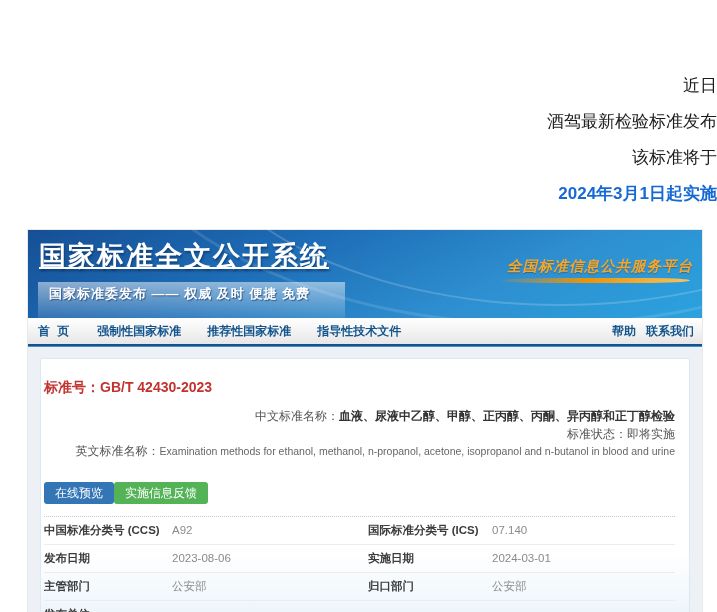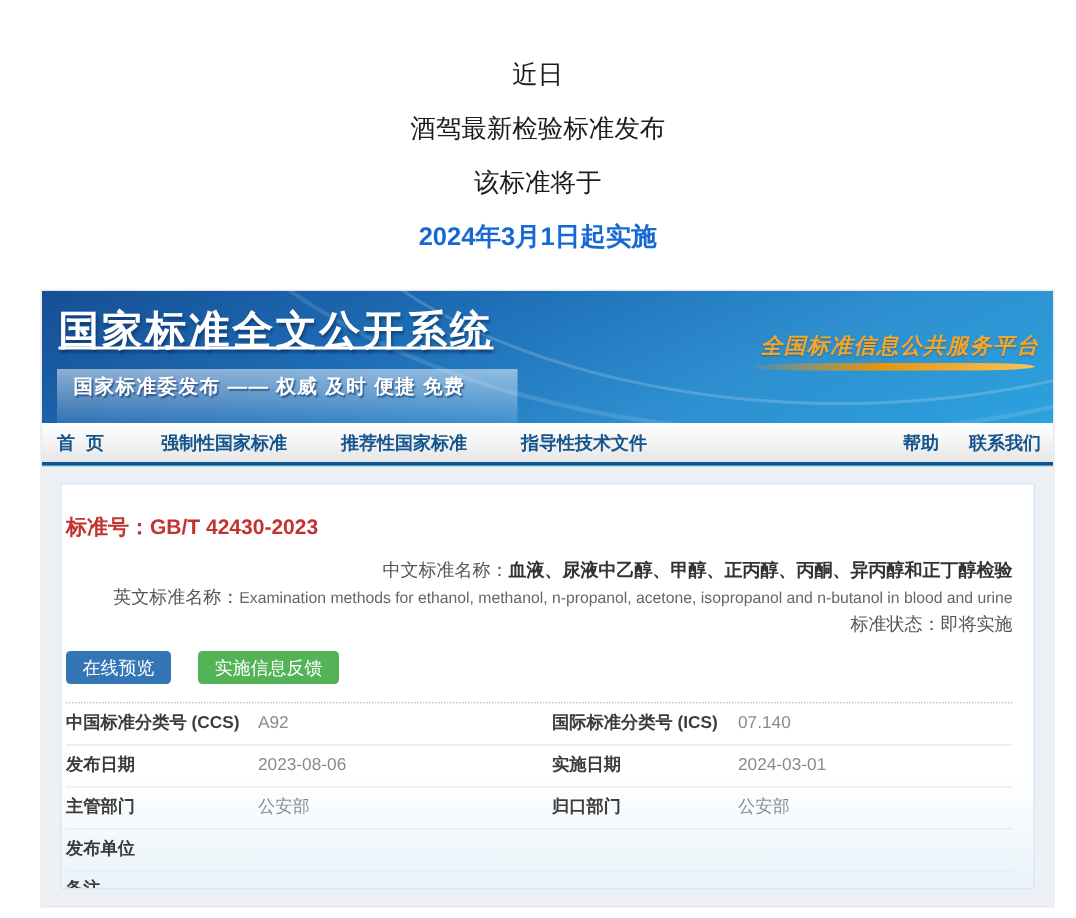--- a/index.html
+++ b/index.html
@@ -2,21 +2,21 @@
 <html><head>
 <meta charset="utf-8">
 <style>
   html,body{margin:0;padding:0;}
   body{
     width:717px;height:612px;overflow:hidden;background:#ffffff;
     font-family:"Liberation Sans","DejaVu Sans",sans-serif;
     -webkit-font-smoothing:antialiased;
   }
   
-  .intro{padding-top:38px;text-align:center;}
+  .intro{padding-top:38px;text-align:right;margin-top:36px;}
   .intro-line{font-size:17px;color:#1c1c1c;line-height:23px;margin-bottom:13px;}
   .intro-highlight{font-size:17px;font-weight:bold;color:#1668d4;line-height:23px;}
 
   
   .shot{width:674px;margin:25px 0 0 28px;box-shadow:0 0 0 1px #e9e9e9;}
 
   
   .hdr{
     position:relative;height:88px;overflow:hidden;
     background:linear-gradient(155deg,#164f95 0%,#1d6cb5 34%,#2e8fd0 68%,#2ba2de 100%);
@@ -48,21 +48,20 @@
     background:linear-gradient(90deg,rgba(233,148,12,0.15),#e8940c 45%,#f6c35a);
     border-radius:60% 40% 50% 50% / 100% 100% 100% 100%;
     transform:skewX(-24deg);
   }
 
   
   .nav{
     height:26px;background:linear-gradient(to bottom,#ffffff 0%,#f2f2f2 55%,#e6e6e6 100%);
     display:flex;align-items:center;font-size:12px;font-weight:bold;color:#15558c;
     border-bottom:2px solid #10548f;
-    gap:10px;
   }
   .nav-rule{height:1px;background:#4d8fc0;}
   .nav-item{margin-left:26px;cursor:pointer;white-space:nowrap;}
   .nav-item:first-child{margin-left:10px;letter-spacing:2px;}
   .nav-spacer{flex:1;}
   .nav-item-right{margin-right:10px;cursor:pointer;white-space:nowrap;}
   .nav-item-right:last-child{margin-right:8px;}
 
   
   .shot-body{height:293px;box-sizing:border-box;background:#edf1f5;padding:11px 12px;}
@@ -70,21 +69,21 @@
     box-sizing:border-box;height:271px;border:1px solid #d9e9f5;border-radius:2px;
     background:linear-gradient(to bottom,#ffffff 0%,#ffffff 72%,#e9f3fa 100%);
     padding:12px 14px 0 3px;overflow:hidden;
   }
   .std-number{margin-top:8px;font-size:14px;font-weight:bold;color:#c23330;}
   .meta{margin-top:11px;text-align:right;}
   .meta-line{font-size:12px;color:#555555;line-height:17.5px;white-space:nowrap;overflow:hidden;}
   .meta-cn{font-weight:bold;color:#333333;}
   .meta-en{font-size:10.5px;color:#666666;}
   .meta-status{color:#555555;}
-  .btn-row{margin-top:8px;display:flex;gap:18px;}
+  .btn-row{margin-top:21px;display:flex;}
   .btn{
     display:inline-block;border:none;border-radius:3px;color:#ffffff;font-size:12px;
     padding:4px 11px;line-height:14px;cursor:pointer;
     font-family:"Liberation Sans","DejaVu Sans",sans-serif;
   }
   .btn-blue{background:#3476b5;}
   .btn-green{background:#53b356;}
   .dotted-sep{margin-top:12px;border-top:1px dotted #c9c9c9;height:0;}
 
   
@@ -132,24 +131,24 @@
 
       <div class="std-number">
         <span>标准号：</span><span>GB/T 42430-2023</span>
       </div>
 
       <div class="meta">
         <div class="meta-line">
           <span>中文标准名称：</span><span class="meta-cn">血液、尿液中乙醇、甲醇、正丙醇、丙酮、异丙醇和正丁醇检验</span>
         </div>
         <div class="meta-line">
-          <span>英文标准名称：</span><span class="meta-en">Examination methods for ethanol, methanol, n-propanol, acetone, isopropanol and n-butanol in blood and urine</span>
+          <span>标准状态：</span><span class="meta-status">即将实施</span>
         </div>
         <div class="meta-line">
-          <span>标准状态：</span><span class="meta-status">即将实施</span>
+          <span>英文标准名称：</span><span class="meta-en">Examination methods for ethanol, methanol, n-propanol, acetone, isopropanol and n-butanol in blood and urine</span>
         </div>
       </div>
 
       <div class="btn-row">
         <button class="btn btn-blue">在线预览</button>
         <button class="btn btn-green">实施信息反馈</button>
       </div>
 
       <div class="dotted-sep"></div>
 

